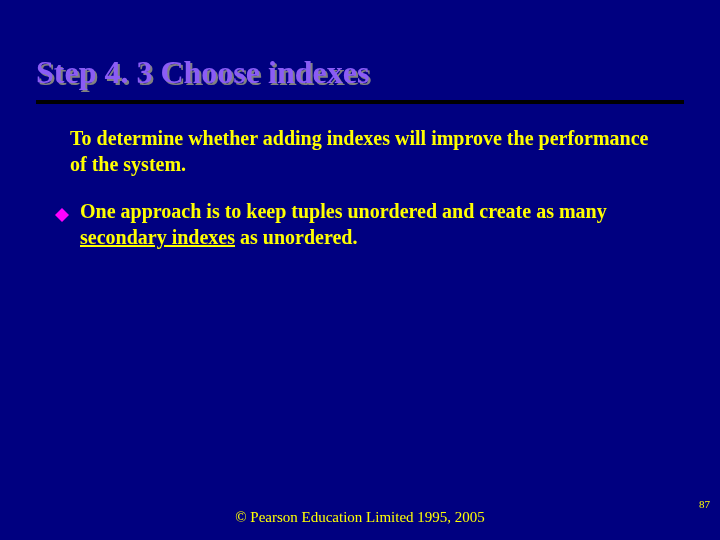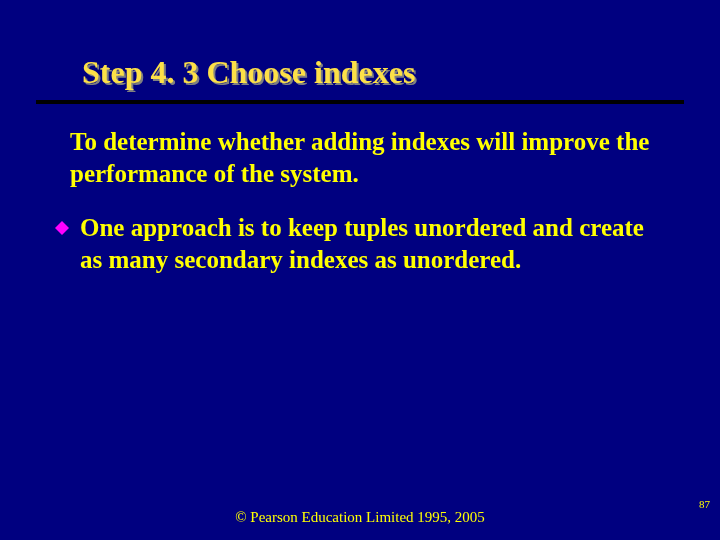--- a/index.html
+++ b/index.html
@@ -15,42 +15,41 @@
     position: relative;
     width: 720px;
     height: 540px;
     box-sizing: border-box;
   }
   .title {
     position: absolute;
     left: 36px;
     top: 54px;
     right: 36px;
-    color: #fde047;
+    color: #8b5cf6;
     font-size: 32px;
     font-weight: bold;
     text-shadow: 2px 2px 0 #808080;
     padding-bottom: 25px;
-    margin-left: 46px;
   }
   .title-rule {
     position: absolute;
     left: 36px;
     right: 36px;
     top: 100px;
     height: 0;
     border-top: 4px solid #000000;
   }
   .body {
     position: absolute;
     left: 70px;
     right: 58px;
     top: 126px;
     color: #ffff00;
-    font-size: 25px;
+    font-size: 20px;
     line-height: 1.28;
     font-weight: bold;
   }
   .para {
     margin-bottom: 22px;
   }
   .bullet-row {
     display: flex;
     align-items: flex-start;
     margin-left: -16px;
@@ -62,20 +61,21 @@
     margin-top: 8px;
     margin-right: 10px;
   }
   .bullet-icon svg {
     display: block;
   }
   .bullet-text {
     flex: 1 1 auto;
   }
   .underline {
+    text-decoration: underline;
     margin-top: 40px;
   }
   .footer {
     position: absolute;
     bottom: 14px;
     width: 720px;
     text-align: center;
     color: #ffff00;
     font-size: 15px;
     font-weight: normal;

